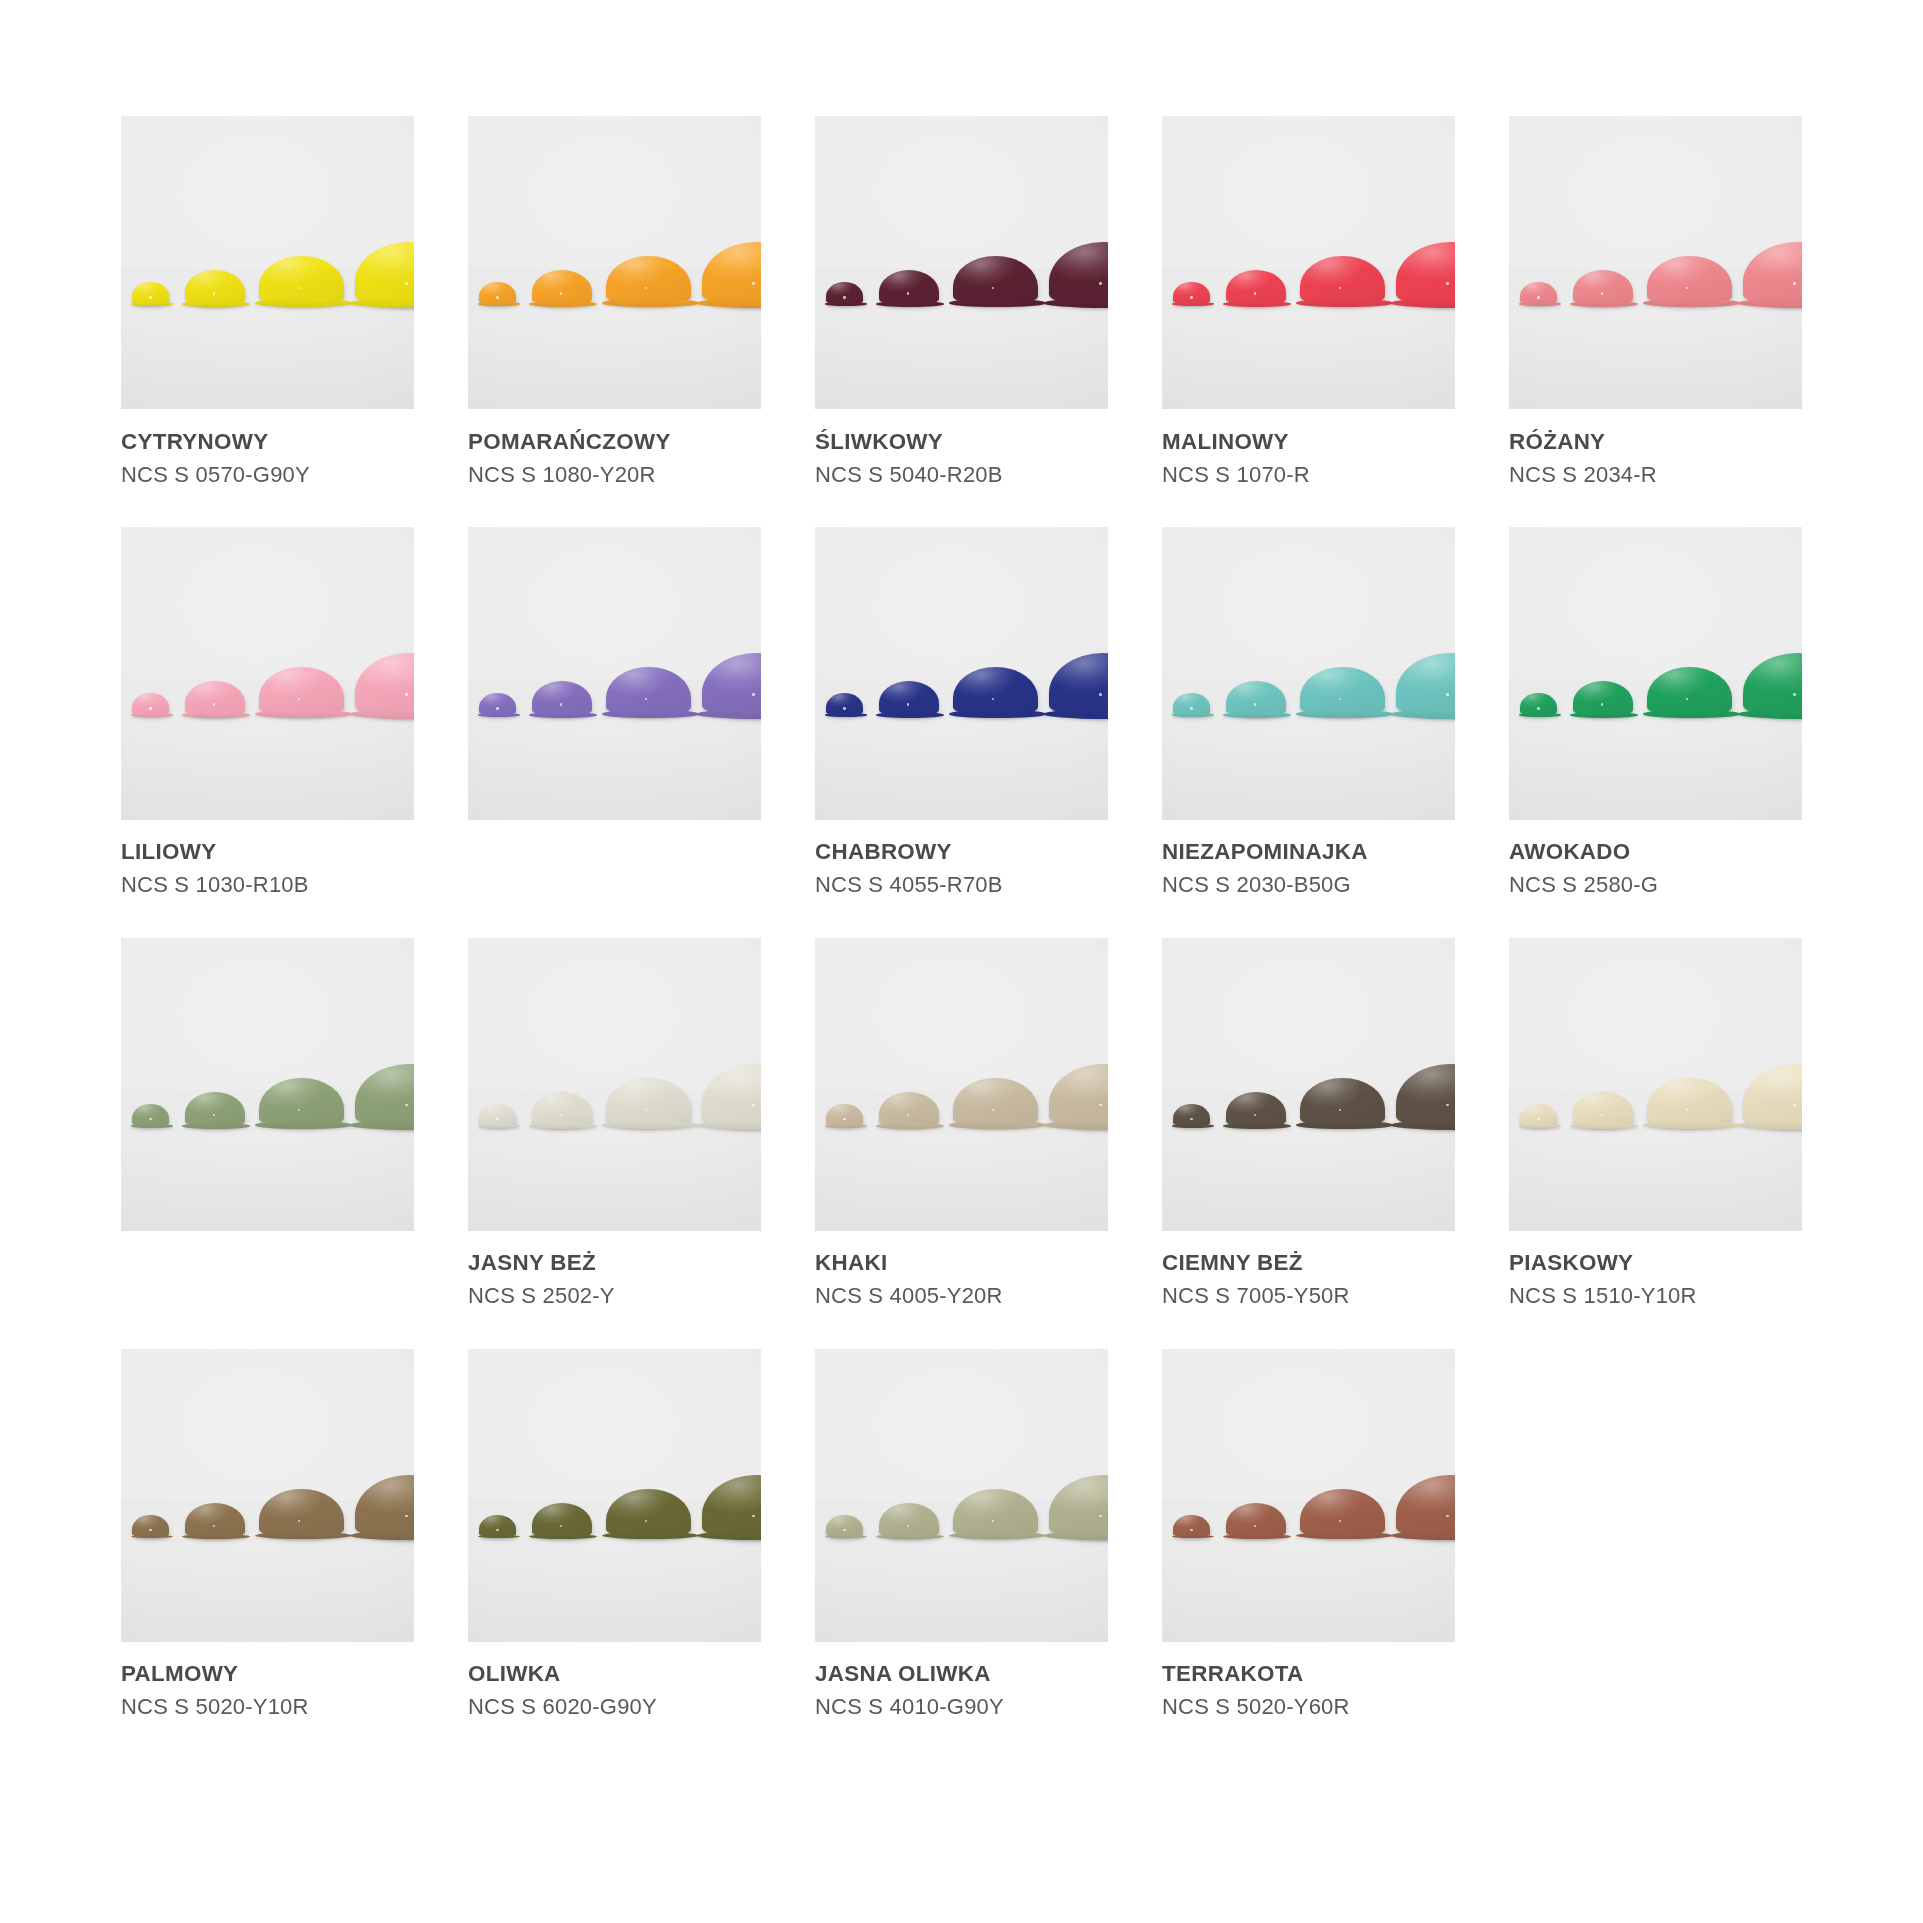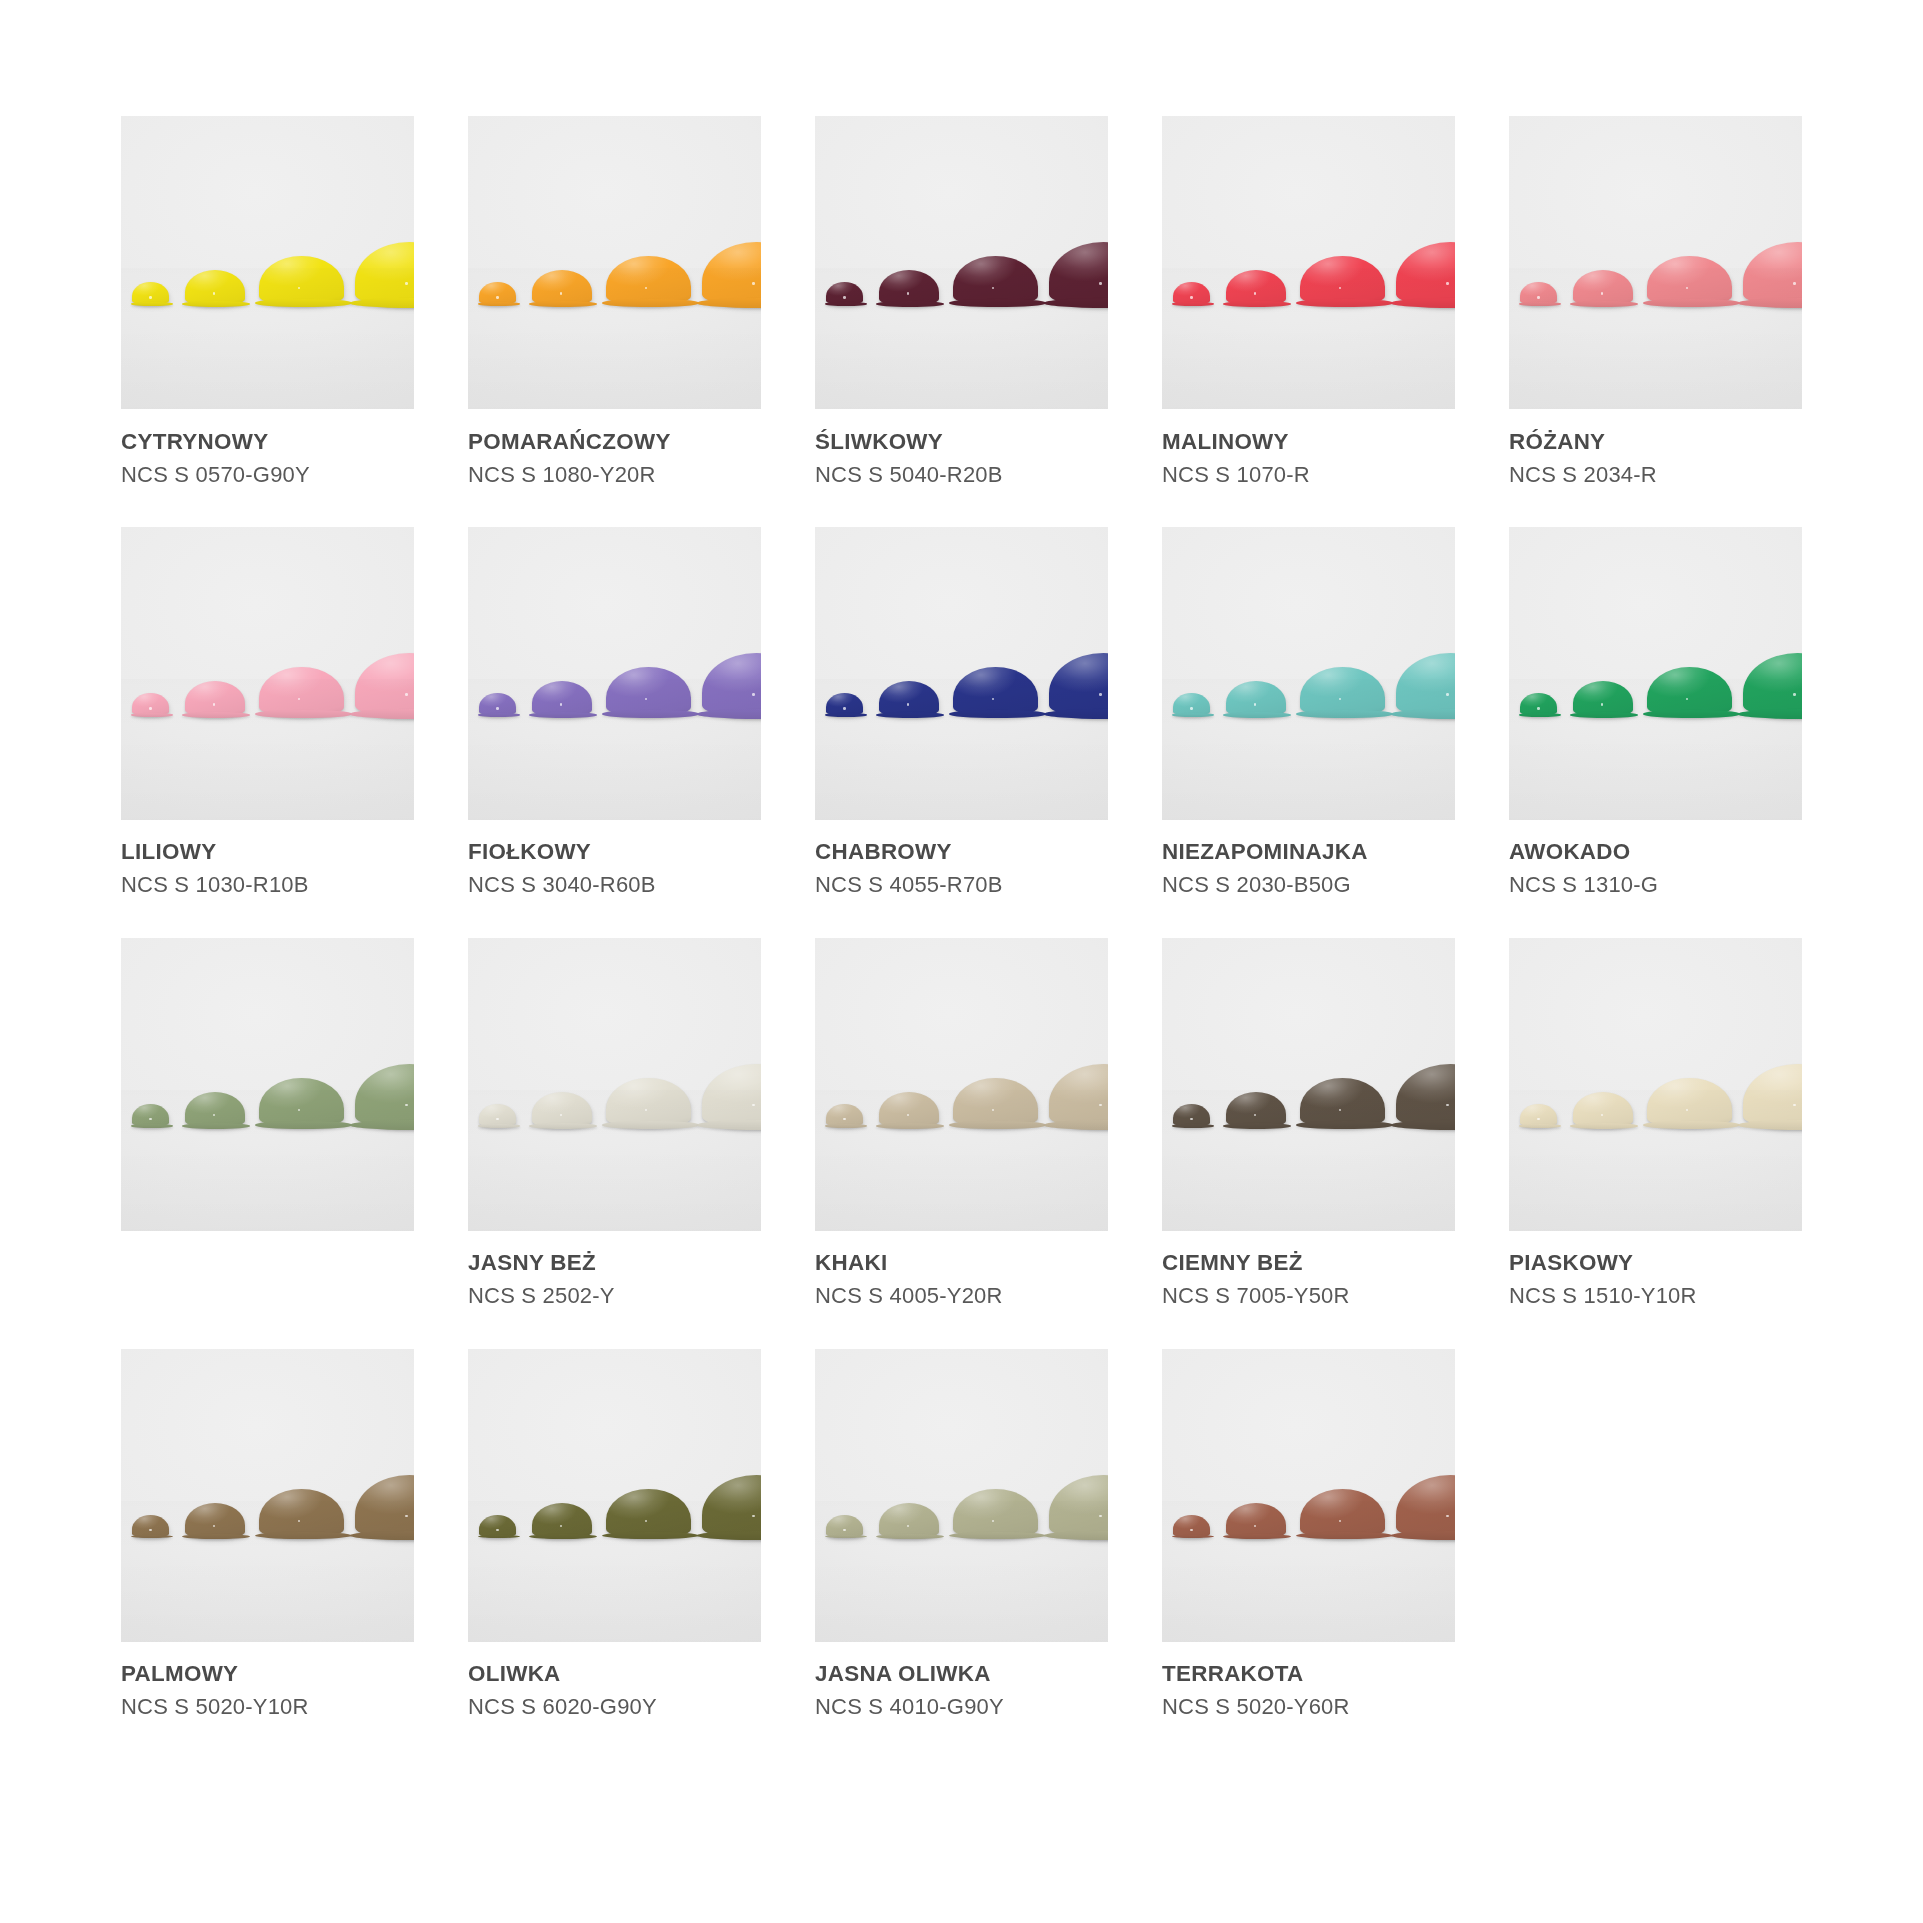--- a/index.html
+++ b/index.html
@@ -209,24 +209,20 @@
     </div>
     <div class="swatch-card">
       <div class="sample-panel">
         <div class="blob-row">
           <div class="blob" style="left: 11.4px; width: 37px; height: 23px; bottom: 104px; background-color: rgb(134, 112, 192);"></div>
           <div class="blob" style="left: 64px; width: 60px; height: 36px; bottom: 103px; background-color: rgb(134, 112, 192);"></div>
           <div class="blob" style="left: 138px; width: 85px; height: 50px; bottom: 103px; background-color: rgb(134, 112, 192);"></div>
           <div class="blob" style="left: 234px; width: 109px; height: 65px; bottom: 102px; background-color: rgb(134, 112, 192);"></div>
         </div>
       </div>
-      <div class="swatch-meta">
-        <div class="swatch-name">FIOŁKOWY</div>
-        <div class="swatch-code">NCS S 3040-R60B</div>
-      </div>
     </div>
     <div class="swatch-card">
       <div class="sample-panel">
         <div class="blob-row">
           <div class="blob" style="left: 11.4px; width: 37px; height: 23px; bottom: 104px; background-color: rgb(41, 52, 138);"></div>
           <div class="blob" style="left: 64px; width: 60px; height: 36px; bottom: 103px; background-color: rgb(41, 52, 138);"></div>
           <div class="blob" style="left: 138px; width: 85px; height: 50px; bottom: 103px; background-color: rgb(41, 52, 138);"></div>
           <div class="blob" style="left: 234px; width: 109px; height: 65px; bottom: 102px; background-color: rgb(41, 52, 138);"></div>
         </div>
       </div>
@@ -253,21 +249,21 @@
       <div class="sample-panel">
         <div class="blob-row">
           <div class="blob" style="left: 11.4px; width: 37px; height: 23px; bottom: 104px; background-color: rgb(33, 163, 94);"></div>
           <div class="blob" style="left: 64px; width: 60px; height: 36px; bottom: 103px; background-color: rgb(33, 163, 94);"></div>
           <div class="blob" style="left: 138px; width: 85px; height: 50px; bottom: 103px; background-color: rgb(33, 163, 94);"></div>
           <div class="blob" style="left: 234px; width: 109px; height: 65px; bottom: 102px; background-color: rgb(33, 163, 94);"></div>
         </div>
       </div>
       <div class="swatch-meta">
         <div class="swatch-name">AWOKADO</div>
-        <div class="swatch-code">NCS S 1310-G</div>
+        <div class="swatch-code">NCS S 2580-G</div>
       </div>
     </div>
     <div class="swatch-card">
       <div class="sample-panel">
         <div class="blob-row">
           <div class="blob" style="left: 11.4px; width: 37px; height: 23px; bottom: 104px; background-color: rgb(143, 163, 120);"></div>
           <div class="blob" style="left: 64px; width: 60px; height: 36px; bottom: 103px; background-color: rgb(143, 163, 120);"></div>
           <div class="blob" style="left: 138px; width: 85px; height: 50px; bottom: 103px; background-color: rgb(143, 163, 120);"></div>
           <div class="blob" style="left: 234px; width: 109px; height: 65px; bottom: 102px; background-color: rgb(143, 163, 120);"></div>
         </div>

